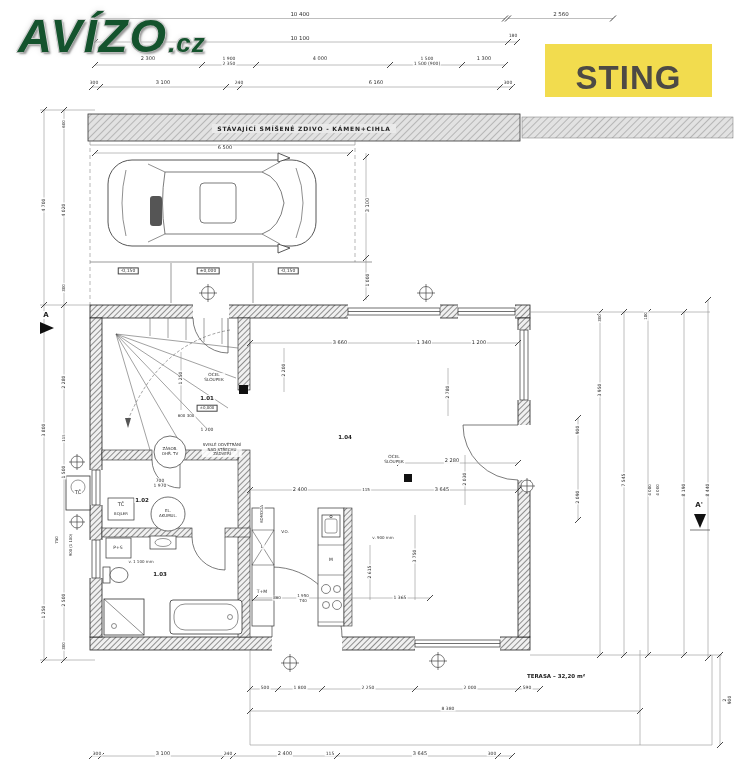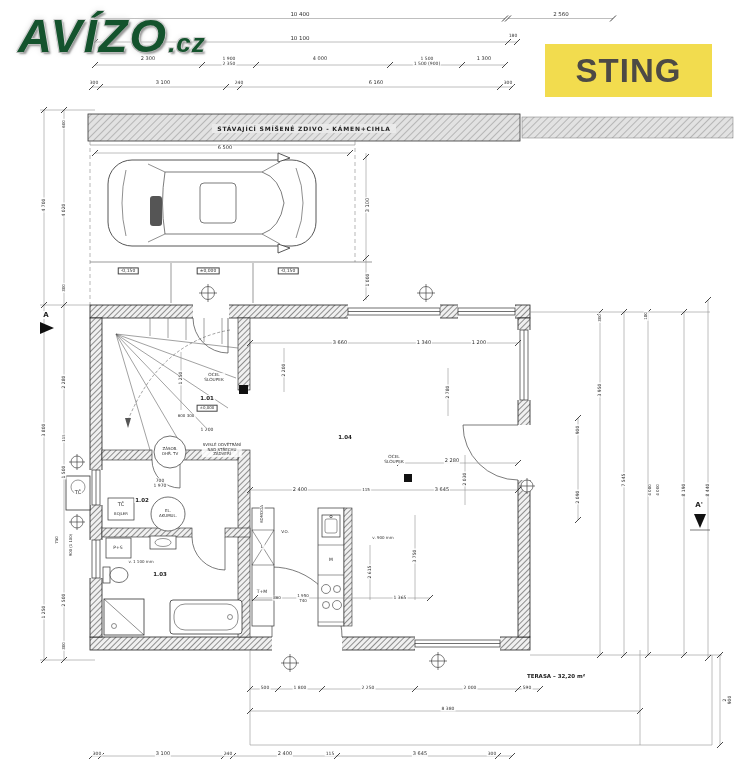--- a/index.html
+++ b/index.html
@@ -10,21 +10,21 @@
          text-align:center;line-height:1.15;color:#2f2f2f;background:rgba(255,255,255,.85);
          padding:0 1px;pointer-events:none}
   #labels .lbl.b{font-weight:bold;color:#222}
   #labels .lbl.box{border:.5px solid #444;padding:0 2px;background:#fff}
   .watermark{position:absolute;left:18px;top:8px;font-family:"Liberation Sans",sans-serif;
          font-weight:900;font-style:italic;font-size:47px;letter-spacing:2px;color:#14532d;
          text-shadow:-1px -1px 0 #cfcfcf,1px -1px 0 #cfcfcf,-1px 1px 0 #b8b8b8,
                      2px 2px 2px #9a9a9a,0 0 7px #d6d6d6;z-index:30}
   .watermark .tld{font-size:26px;font-weight:800;letter-spacing:1px}
   .sting{position:absolute;left:545px;top:44px;width:167px;height:53px;display:flex;
-         align-items:center;justify-content:center;font-family:"Liberation Sans",sans-serif;
+         align-items:flex-end;justify-content:center;font-family:"Liberation Sans",sans-serif;
          font-weight:800;font-size:33px;letter-spacing:1px;z-index:25}
   .floorlbl{position:absolute;left:502px;top:174px;font-family:"Liberation Sans",sans-serif;
          font-weight:800;font-size:30px;z-index:25}
   .bandtext{position:absolute;left:88px;top:115px;width:432px;height:26px;display:flex;
          align-items:center;justify-content:center;z-index:20}
   .bandtext span{font-size:6px;font-weight:bold;letter-spacing:.8px;color:#1d1d1d;
          background:rgba(235,235,235,.9);padding:1px 5px}
   .terasa{position:absolute;left:556px;top:676px;transform:translate(-50%,-50%);
          font-size:5.5px;font-weight:bold;color:#222;z-index:20}
 </style>

